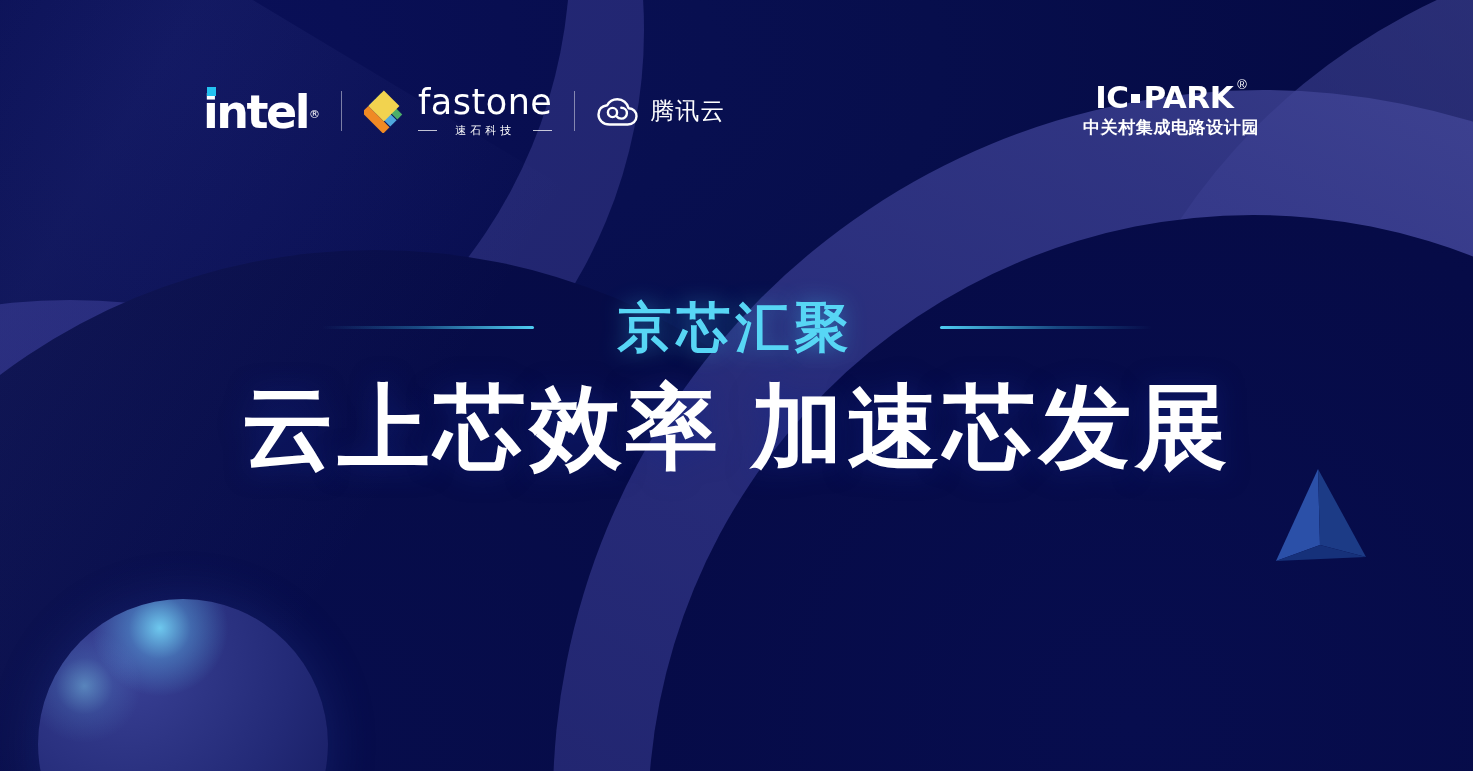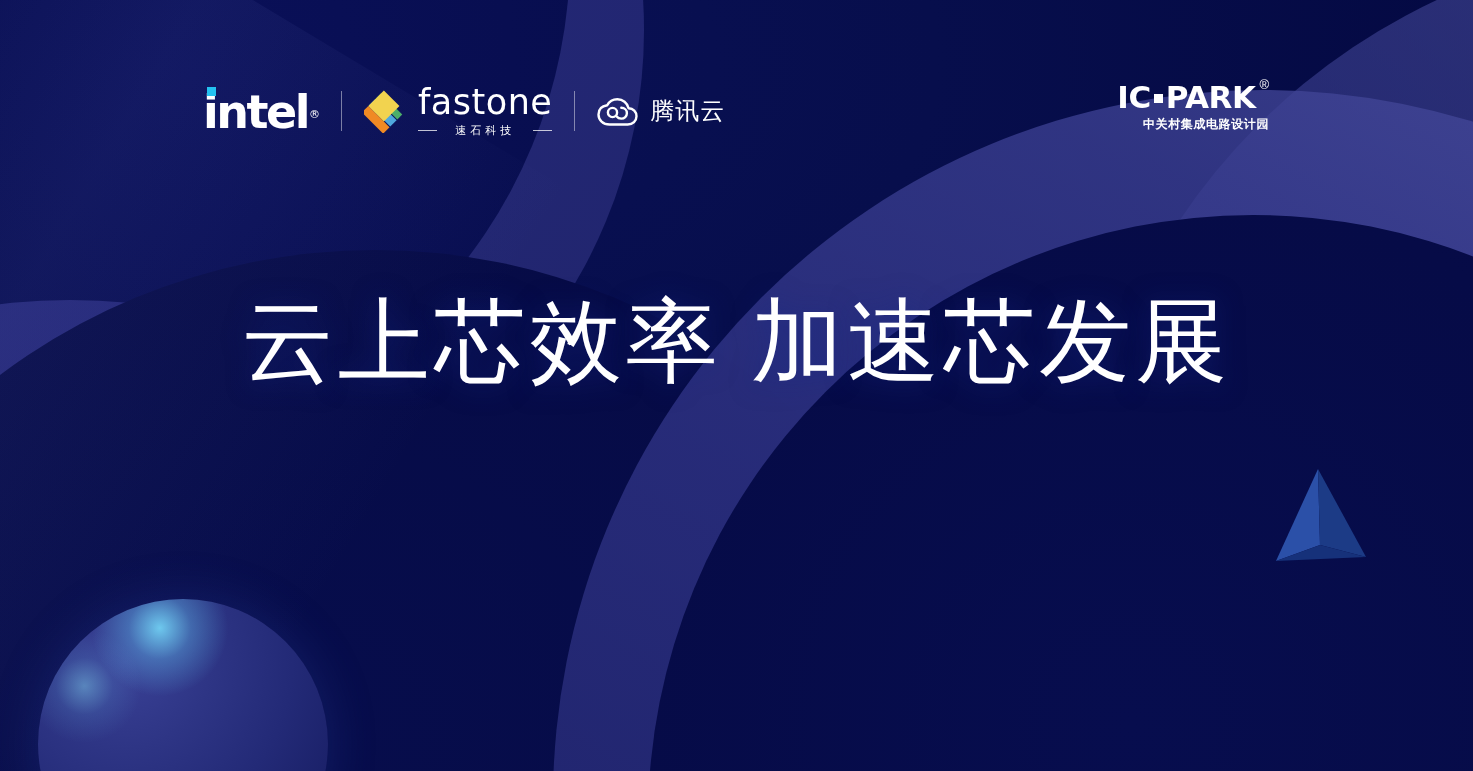--- a/index.html
+++ b/index.html
@@ -191,36 +191,36 @@
   .tencent{display:flex;align-items:center;gap:11px;}
   .tencent-mark{width:42px;height:32px;}
   .tencent-word{
     font-size:24px;color:#fff;font-weight:500;letter-spacing:1px;line-height:1;
     font-family:"DejaVu Sans","Liberation Sans",sans-serif;
   }
 
   
   .icpark{
     position:absolute;
-    right:204px; top:2px;
-    display:flex;flex-direction:column;align-items:flex-end;
+    right:214px; top:2px;
+    display:flex;flex-direction:column;align-items:center;
   }
   .icpark-top{display:flex;align-items:flex-start;}
   .icpark-word{
     font-family:"DejaVu Sans","Liberation Sans",sans-serif;
     font-size:31px;font-weight:700;color:#fff;letter-spacing:-.5px;line-height:1;
     display:flex;align-items:center;
   }
   .icpark-sq{
     display:inline-block;width:9px;height:9px;background:#fff;margin:0 3px 0 3px;
     position:relative;top:1px;
   }
   .icpark-reg{font-size:13px;color:#fff;margin-left:4px;line-height:1;position:relative;top:-4px;}
   .icpark-cn{
-    font-size:12px;color:#fff;letter-spacing:.6px;margin-top:3px;white-space:nowrap;
+    font-size:17px;color:#fff;letter-spacing:.6px;margin-top:3px;white-space:nowrap;
     font-family:"DejaVu Sans","Liberation Sans",sans-serif;font-weight:700;
   }
 
   
   .headline-wrap{
     position:absolute;
     left:0;right:0;top:284px;
     text-align:center;
   }
   .sub-row{
@@ -242,21 +242,21 @@
     font-weight:700;
     color:#57d6f5;
     letter-spacing:5px;
     line-height:1;
     white-space:nowrap;
     text-shadow:0 0 22px rgba(60,190,240,.45);
   }
   .title{
     margin-top:6px;
     font-size:92px;
-    font-weight:400;
+    font-weight:700;
     color:#ffffff;
     letter-spacing:4px;
     line-height:1.12;
     white-space:nowrap;
     text-shadow:0 2px 26px rgba(20,40,140,.55);
   }
 </style>
 </head>
 <body>
 
@@ -339,16 +339,21 @@
           <span class="icpark-sq"></span>
           <span>PARK</span>
         </span>
         <span class="icpark-reg">®</span>
       </span>
       <span class="icpark-cn">中关村集成电路设计园</span>
     </div>
   </div>
 
   <div class="headline-wrap">
+    <div class="sub-row">
+      <span class="rule rule-left"></span>
+      <span class="subtitle">京芯汇聚</span>
+      <span class="rule rule-right"></span>
+    </div>
     <div class="title">云上芯效率 加速芯发展</div>
   </div>
 
 </div>
 
 </body></html>

